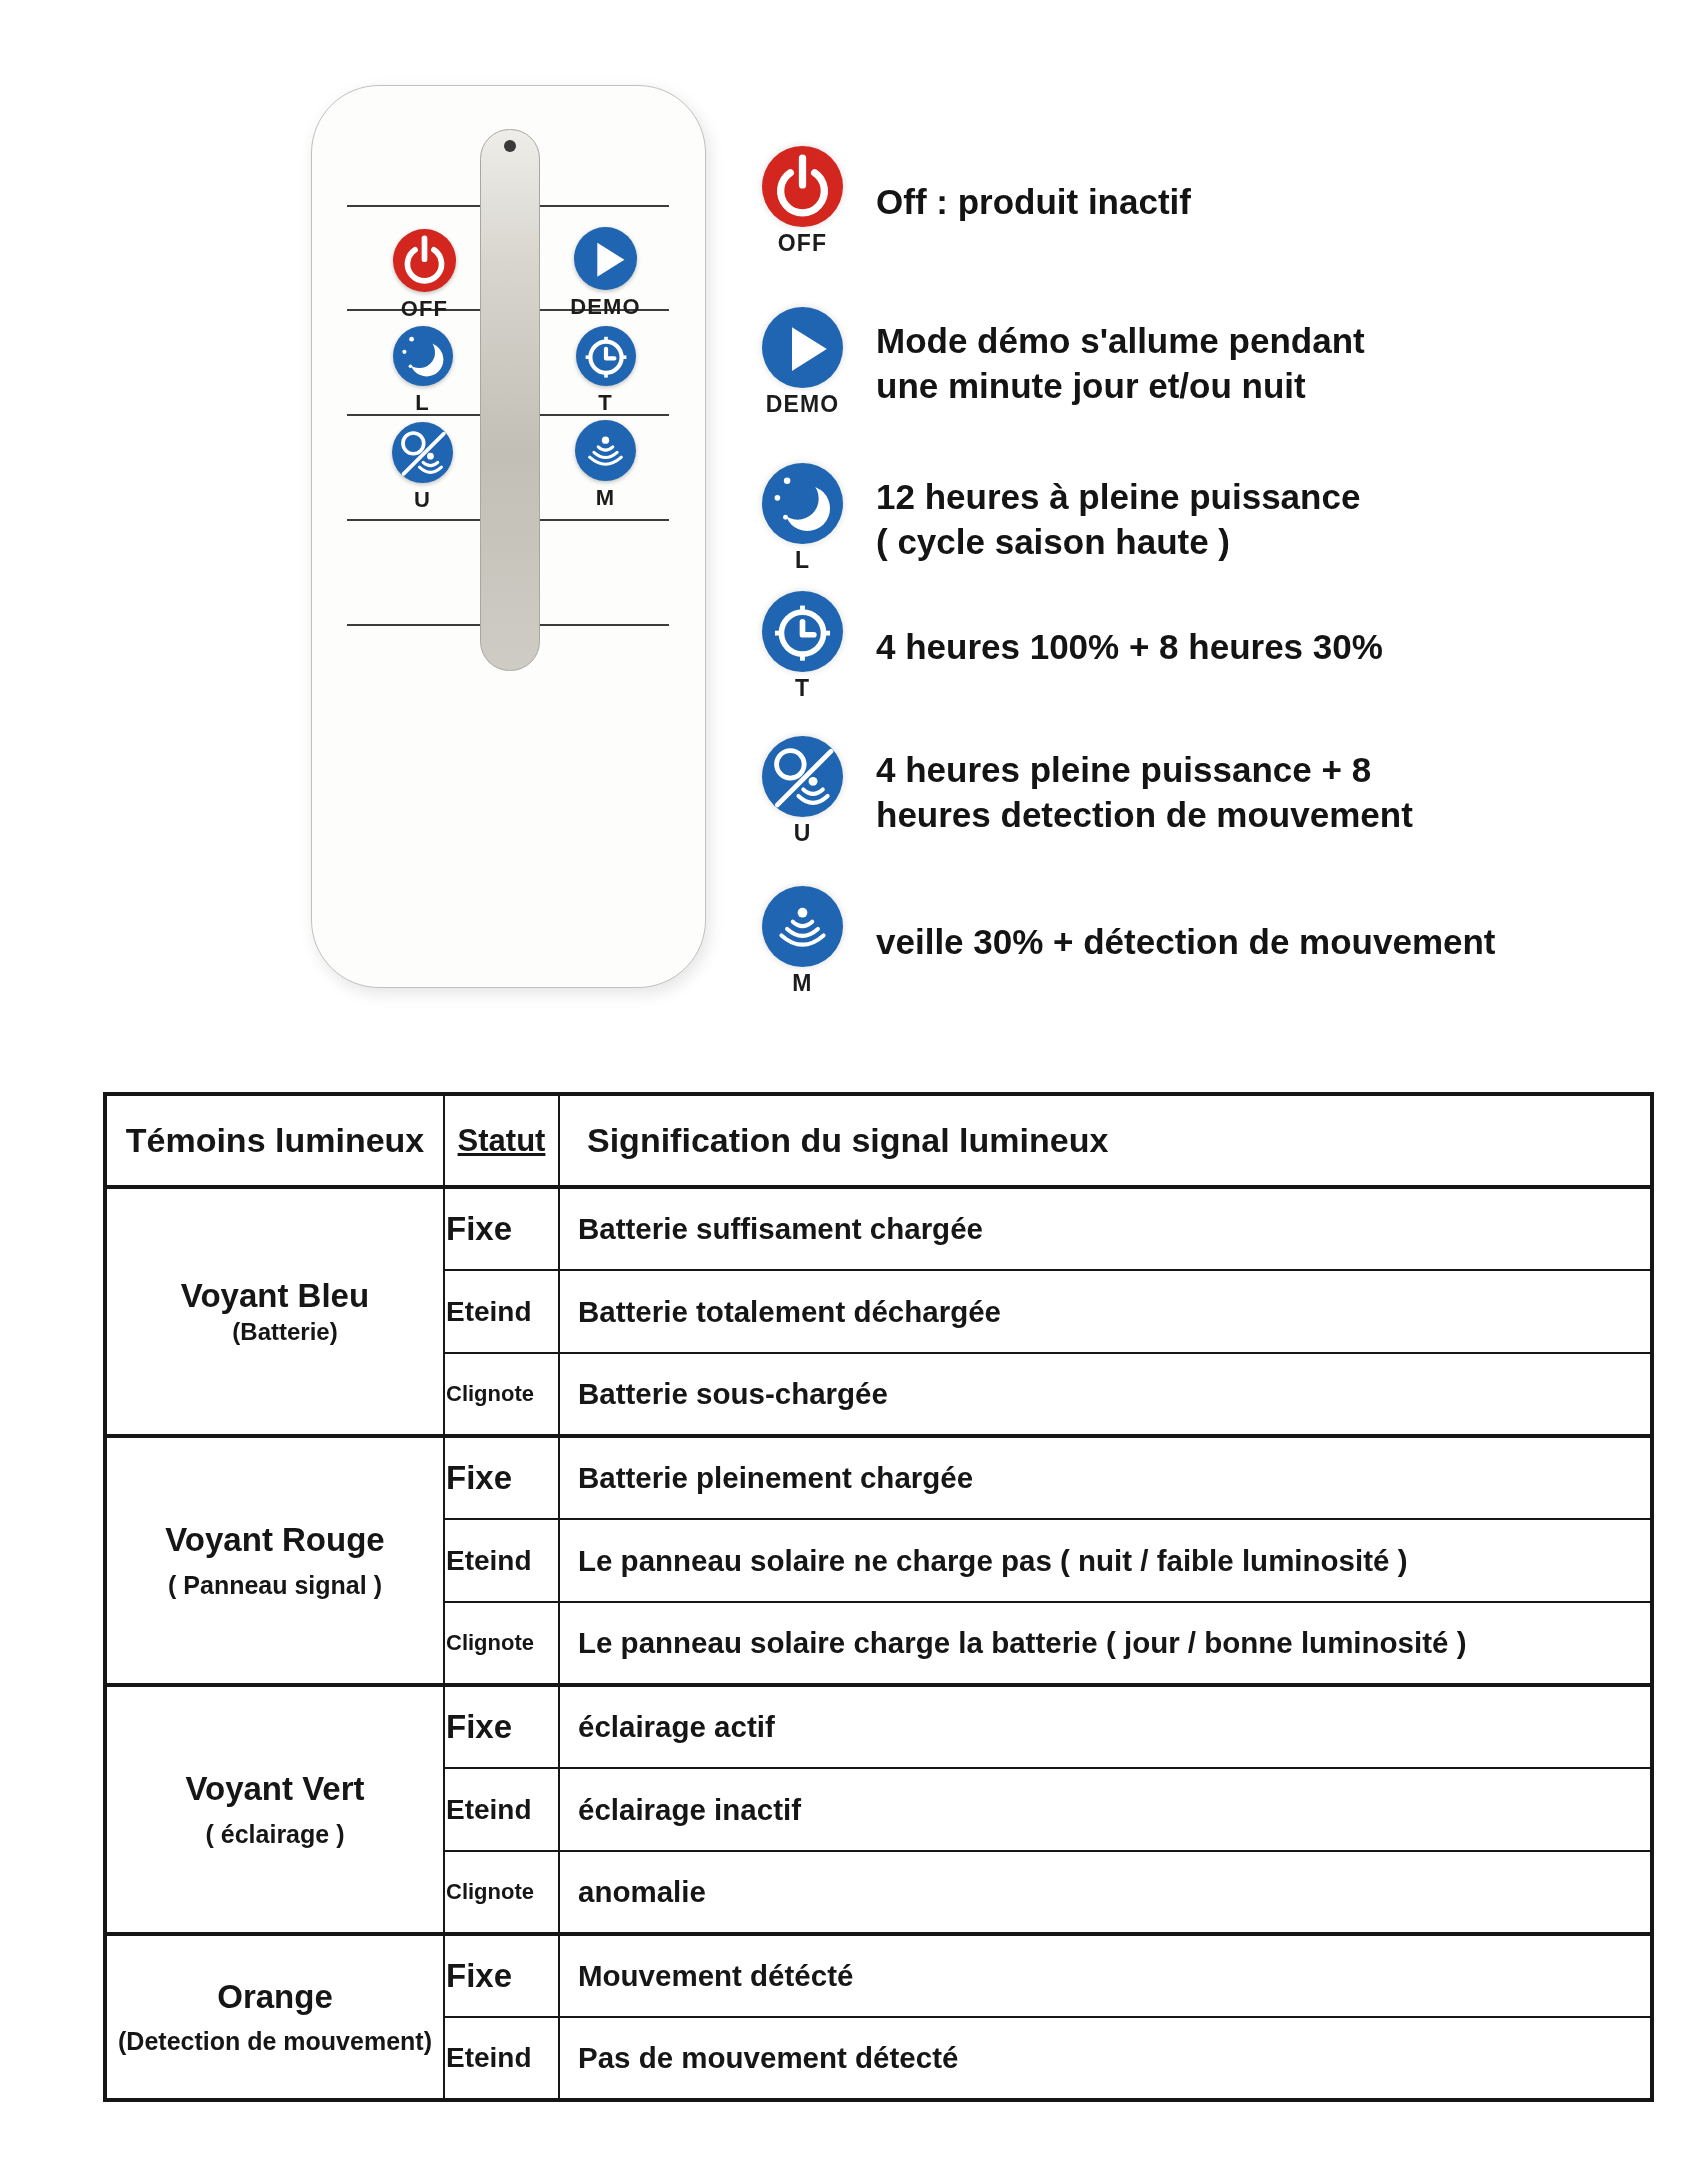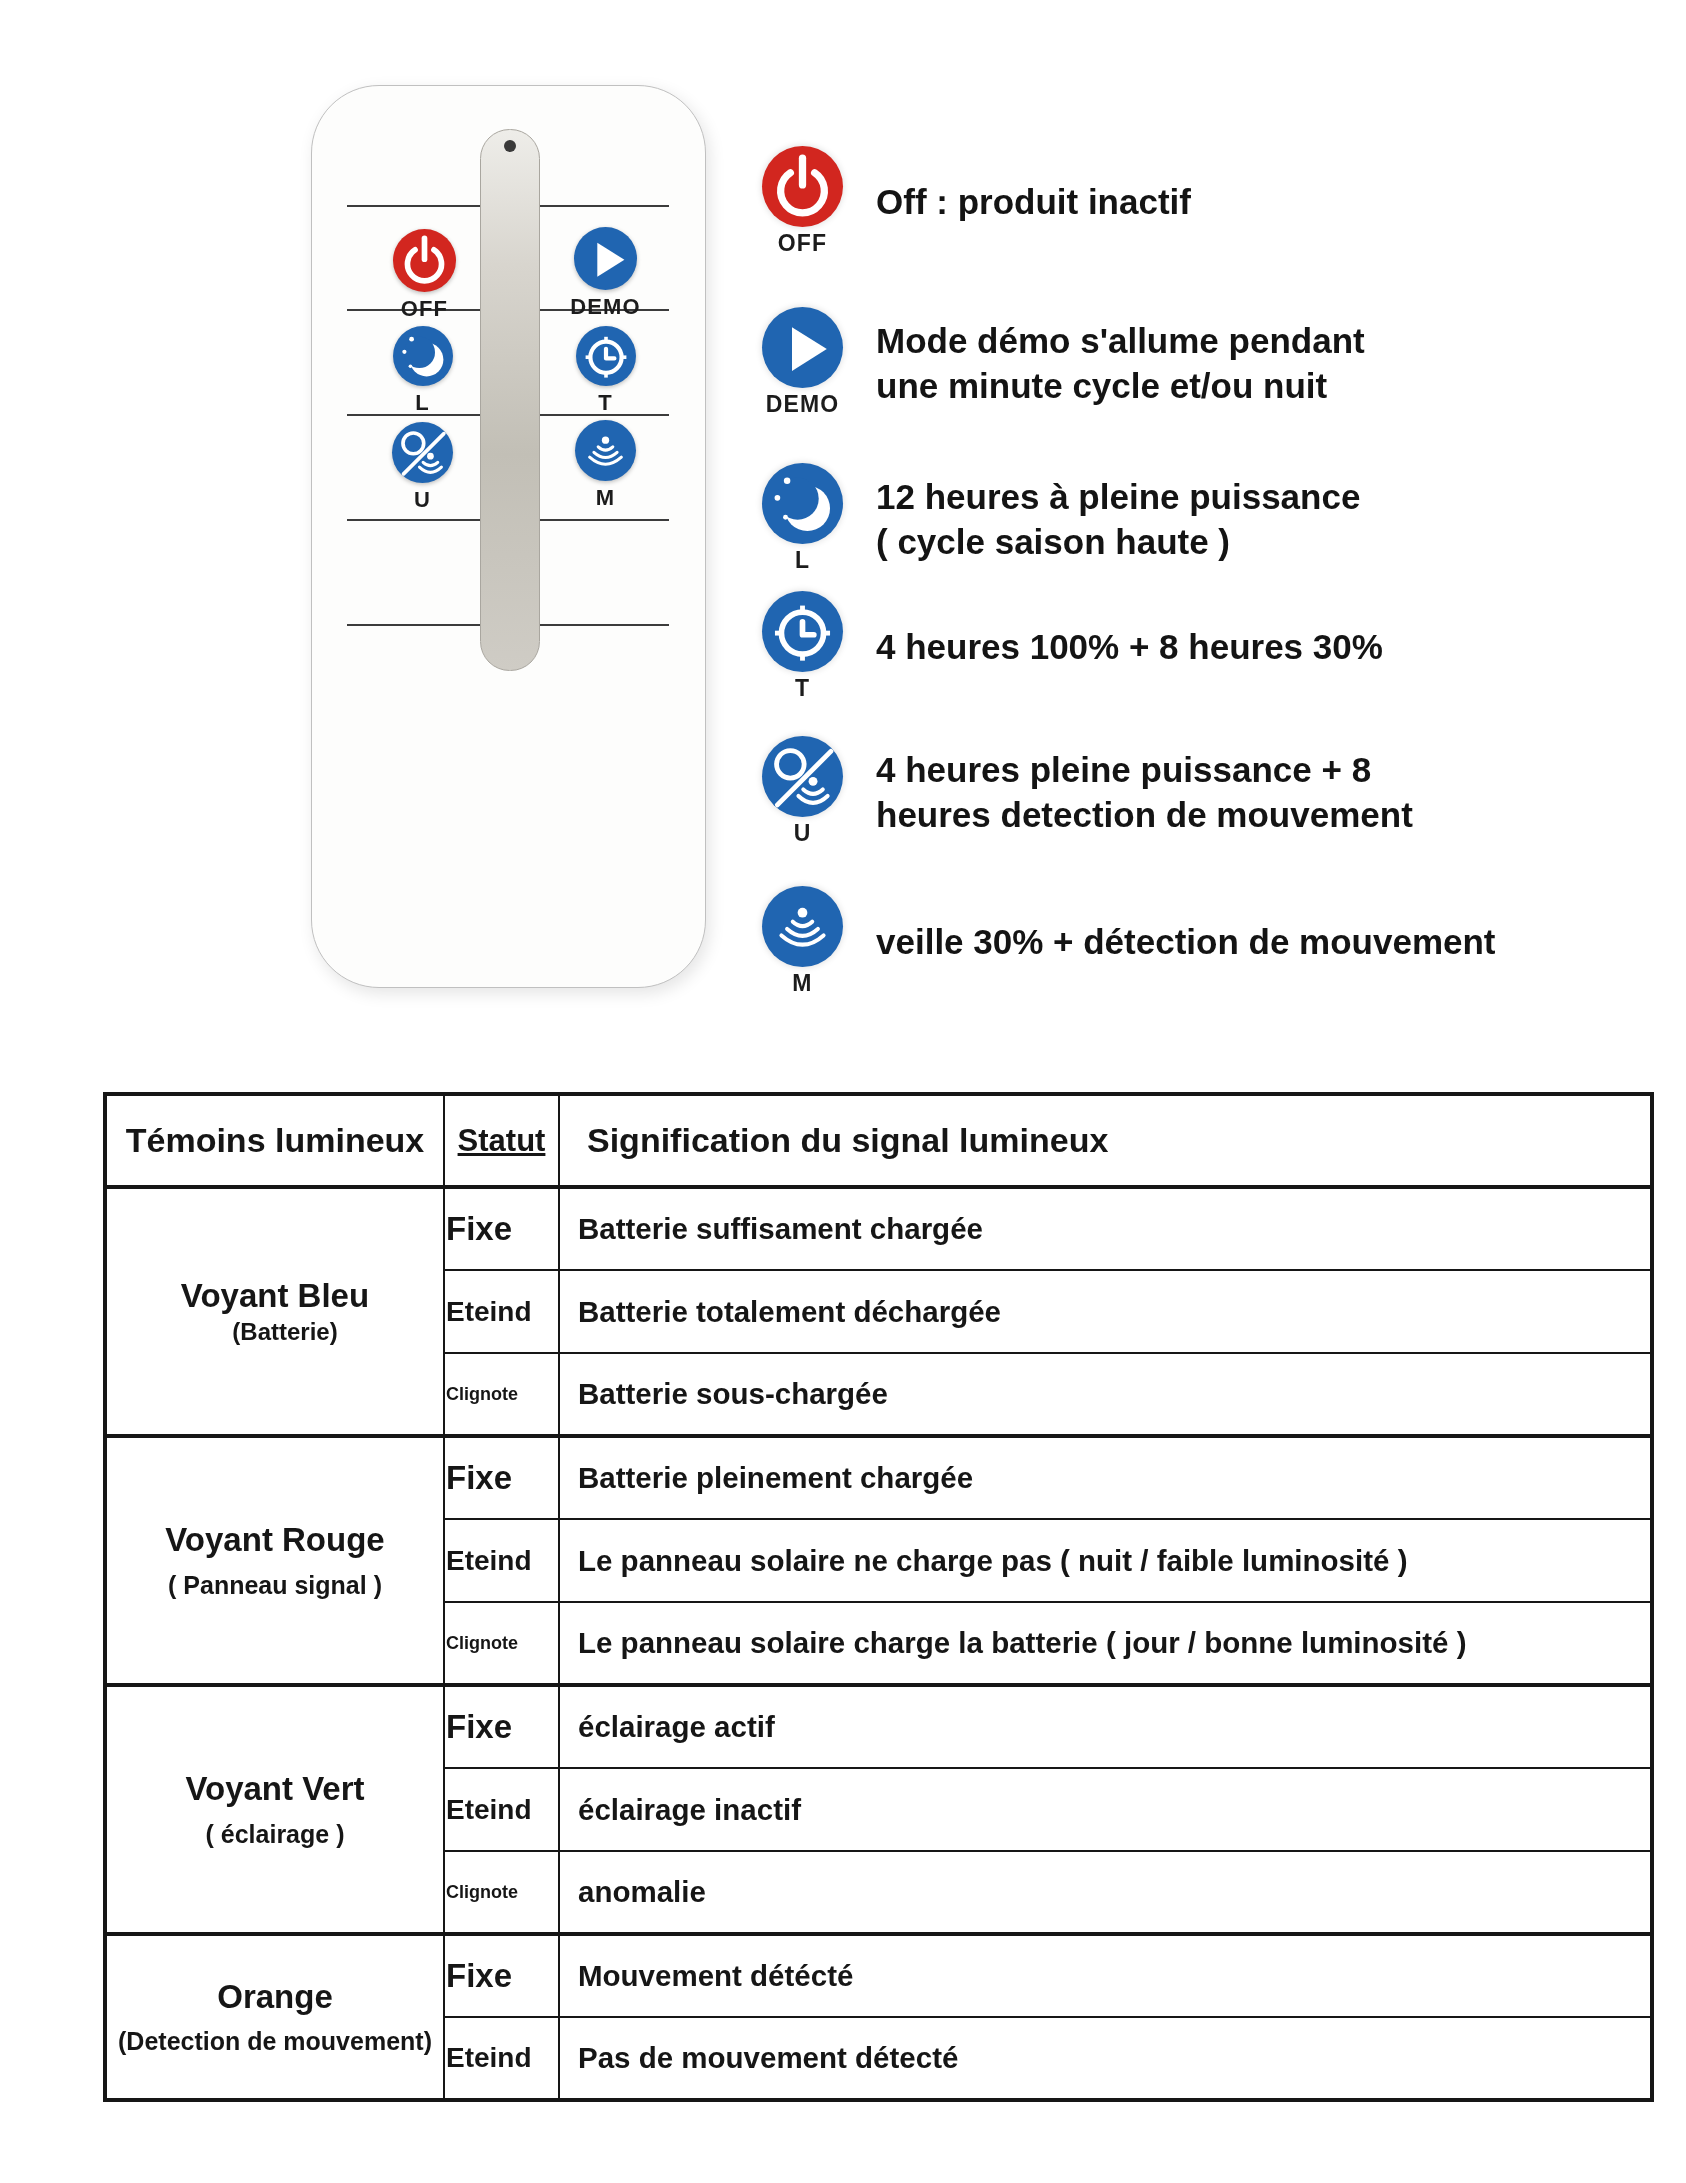--- a/index.html
+++ b/index.html
@@ -42,21 +42,21 @@
   .th-temoins{font-size:34px;text-align:center;}
   .th-statut{font-size:31px;text-decoration:underline;}
   .th-signif{font-size:34px;text-align:left;padding-left:27px;}
   .ind-cell{text-align:center;vertical-align:middle;}
   .ind-name{font-size:33px;line-height:1.15;}
   .ind-sub{font-size:25px;margin-top:12px;}
   .sub-large .ind-sub{font-size:24px;margin-top:3.3px;margin-left:20px;}
   .status-cell{vertical-align:middle;}
   .status-fixe{font-size:33px;}
   .status-eteind{font-size:28px;}
-  .status-clignote{font-size:18px;margin-top:8px;}
+  .status-clignote{font-size:22px;margin-top:8px;}
   .meaning-cell{font-size:29.5px;text-align:left;padding-left:18px;vertical-align:middle;}
 </style>
 </head>
 <body>
 
 <div id="canvas">
 
   <div class="remote">
     <div class="stripe">
       <div class="ir-dot"></div>
@@ -229,21 +229,21 @@
       <div class="legend-icon-col">
         <div class="legend-icon" style="background: rgb(32, 101, 177);">
           <svg viewBox="0 0 100 100">
             <polygon points="37,25 80,52 37,79" fill="#ffffff"></polygon>
           </svg>
         </div>
         <div class="legend-icon-label">DEMO</div>
       </div>
       <div class="legend-text">
         <div class="legend-line">Mode démo  s'allume pendant</div>
-        <div class="legend-line">une minute cycle et/ou nuit</div>
+        <div class="legend-line">une minute jour et/ou nuit</div>
       </div>
     </div>
     <div class="legend-item" style="top: 453px;">
       <div class="legend-icon-col">
         <div class="legend-icon" style="background: rgb(32, 101, 177);">
           <svg viewBox="0 0 100 100">
             <circle cx="56" cy="56" r="28" fill="#ffffff"></circle>
             <circle cx="44" cy="44" r="26" fill="#2065b1"></circle>
             <circle cx="31" cy="22" r="4" fill="#ffffff"></circle>
             <circle cx="19" cy="43" r="3.5" fill="#ffffff"></circle>

